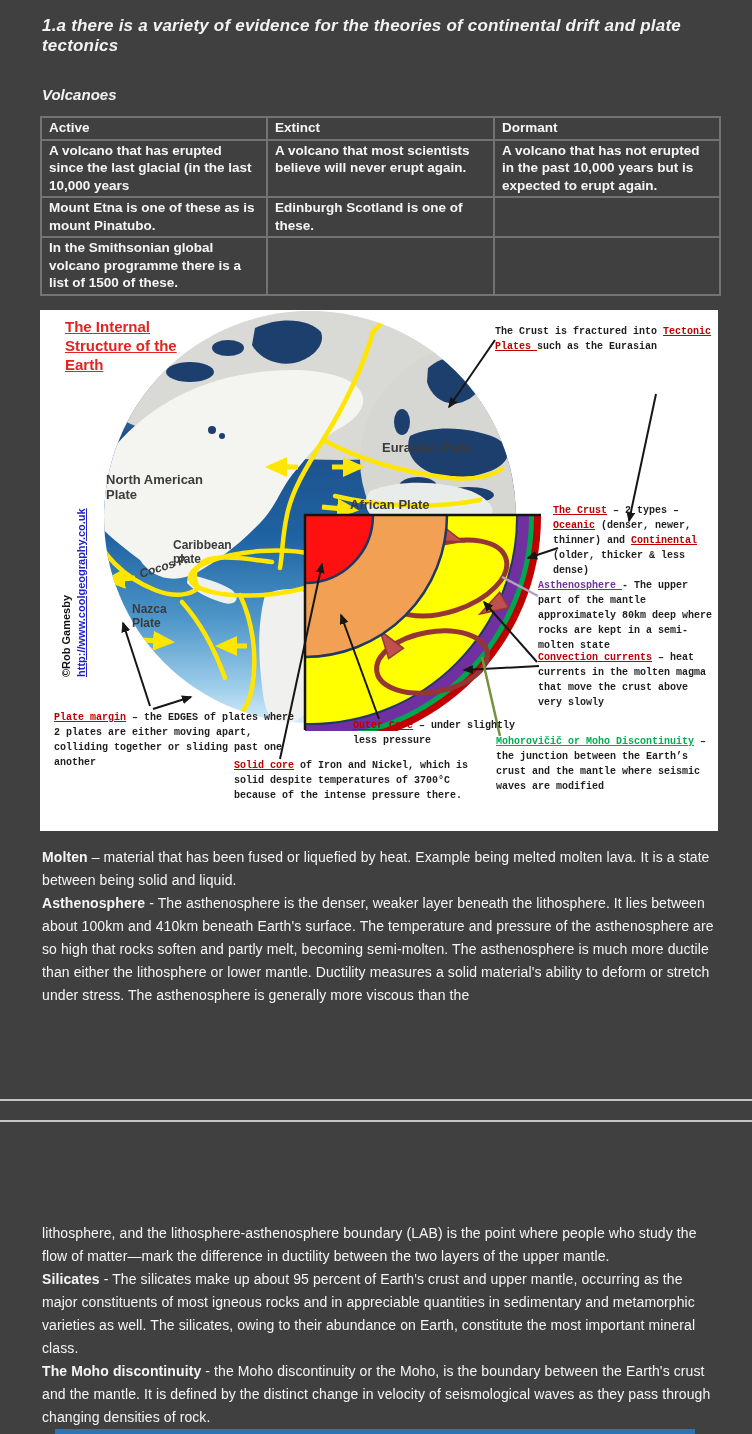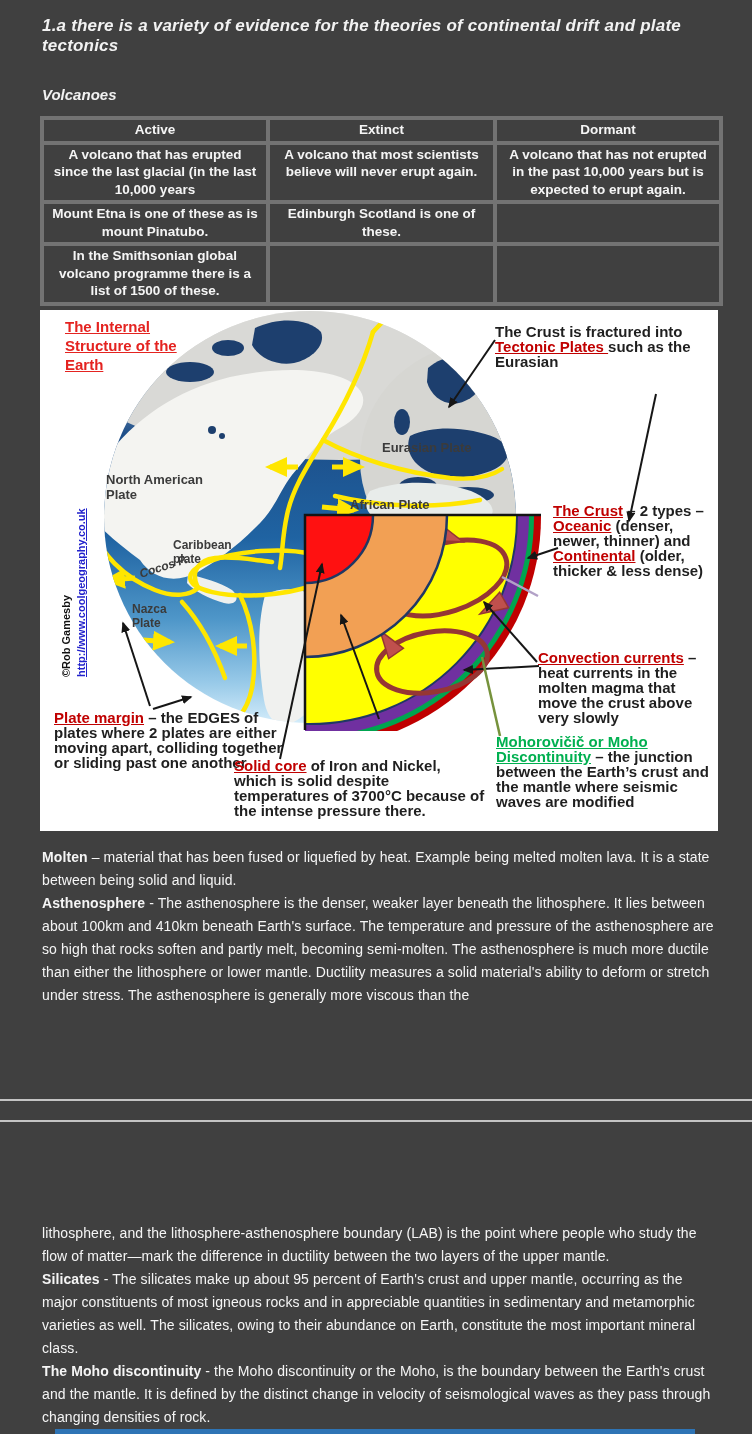--- a/index.html
+++ b/index.html
@@ -10,35 +10,35 @@
     font-family:"Liberation Sans", sans-serif;
     color:#f2f2f2;
   }
   .abs { position:absolute; }
 
   .doc-title { left:42px; top:16px; width:690px; font-size:17px; font-weight:700; font-style:italic; letter-spacing:.2px; }
   .section-heading { left:42px; top:86px; font-size:15px; font-weight:700; font-style:italic; }
 
   table.volc { position:absolute; left:40px; top:116px; width:679px; border-collapse:collapse; table-layout:fixed; }
   table.volc td, table.volc th {
-    border:4px solid #737373; vertical-align:top; text-align:center;
+    border:2px solid #737373; vertical-align:top; text-align:left;
     font-size:13.5px; font-weight:700; line-height:17.5px; color:#f5f5f5;
     padding:1px 7px 2px 7px;
   }
   table.volc th { font-weight:700; }
 
   .figure {
     left:40px; top:310px; width:678px; height:521px; background:#ffffff;
     color:#1f1f1f;
   }
   .fig-title {
     left:5px; top:7px; width:120px; color:#e42320; font-size:15px; font-weight:700;
     text-decoration:underline; line-height:19px;margin-left:20px;
   }
-  .ann { position:absolute; font-size:15px; font-weight:700; line-height:15px; color:#1f1f1f; }
+  .ann { position:absolute; font-size:10px; font-weight:700; line-height:15px; color:#1f1f1f;font-family:Liberation Mono, monospace; }
   .kw-red    { color:#c00000; text-decoration:underline; }
   .kw-purple { color:#7030a0; text-decoration:underline; }
   .kw-green  { color:#00b050; text-decoration:underline; }
   .plabel { position:absolute; font-size:13px; font-weight:700; color:#3b3b3b; line-height:15px; }
   .plabel.small { font-size:12px; line-height:14px; }
   .credit {
     left:-77px; top:238px; width:225px; height:33px; transform:rotate(-90deg);
     font-size:11px; font-weight:700; line-height:15px; text-align:left; color:#111;
   }
   .credit .url { color:#2222cc; text-decoration:underline; }
@@ -216,33 +216,39 @@
 
     <div class="ann" style="left:455px;top:14px;width:220px">
       <span>The Crust is fractured into </span><span class="kw-red">Tectonic Plates </span><span>such as the Eurasian</span>
     </div>
 
 
     <div class="ann" style="left:513px;top:193px;width:165px">
       <span class="kw-red">The Crust</span><span> – 2 types – </span><span class="kw-red">Oceanic</span><span> (denser, newer, thinner) and </span><span class="kw-red">Continental</span><span> (older, thicker &amp; less dense)</span>
     </div>
 
+    <div class="ann" style="left:498px;top:268px;width:180px">
+      <span class="kw-purple">Asthenosphere </span><span> - The upper part of the mantle approximately 80km deep where rocks are kept in a semi-molten state</span>
+    </div>
 
     <div class="ann" style="left:456px;top:424px;width:222px">
       <span class="kw-green">Mohorovičič or Moho Discontinuity</span><span> – the junction between the Earth’s crust and the mantle where seismic waves are modified</span>
     </div>
 
     <div class="ann" style="left:498px;top:340px;width:180px">
       <span class="kw-red">Convection currents</span><span> – heat currents in the molten magma that move the crust above very slowly</span>
     </div>
 
     <div class="ann" style="left:14px;top:400px;width:244px">
       <span class="kw-red">Plate margin</span><span> – the EDGES of plates where 2 plates are either moving apart, colliding together or sliding past one another</span>
     </div>
 
+    <div class="ann" style="left:313px;top:408px;width:168px">
+      <span class="kw-red">Outer Core</span><span> – under slightly less pressure</span>
+    </div>
 
     <div class="ann" style="left:194px;top:448px;width:252px">
       <span class="kw-red">Solid core</span><span> of Iron and Nickel, which is solid despite temperatures of 3700°C because of the intense pressure there.</span>
     </div>
   </div>
 
   <div class="para" style="top:846px">
     <b>Molten</b><span> – material that has been fused or liquefied by heat. Example being melted molten lava. It is a state between being solid and liquid.</span>
   </div>
 

